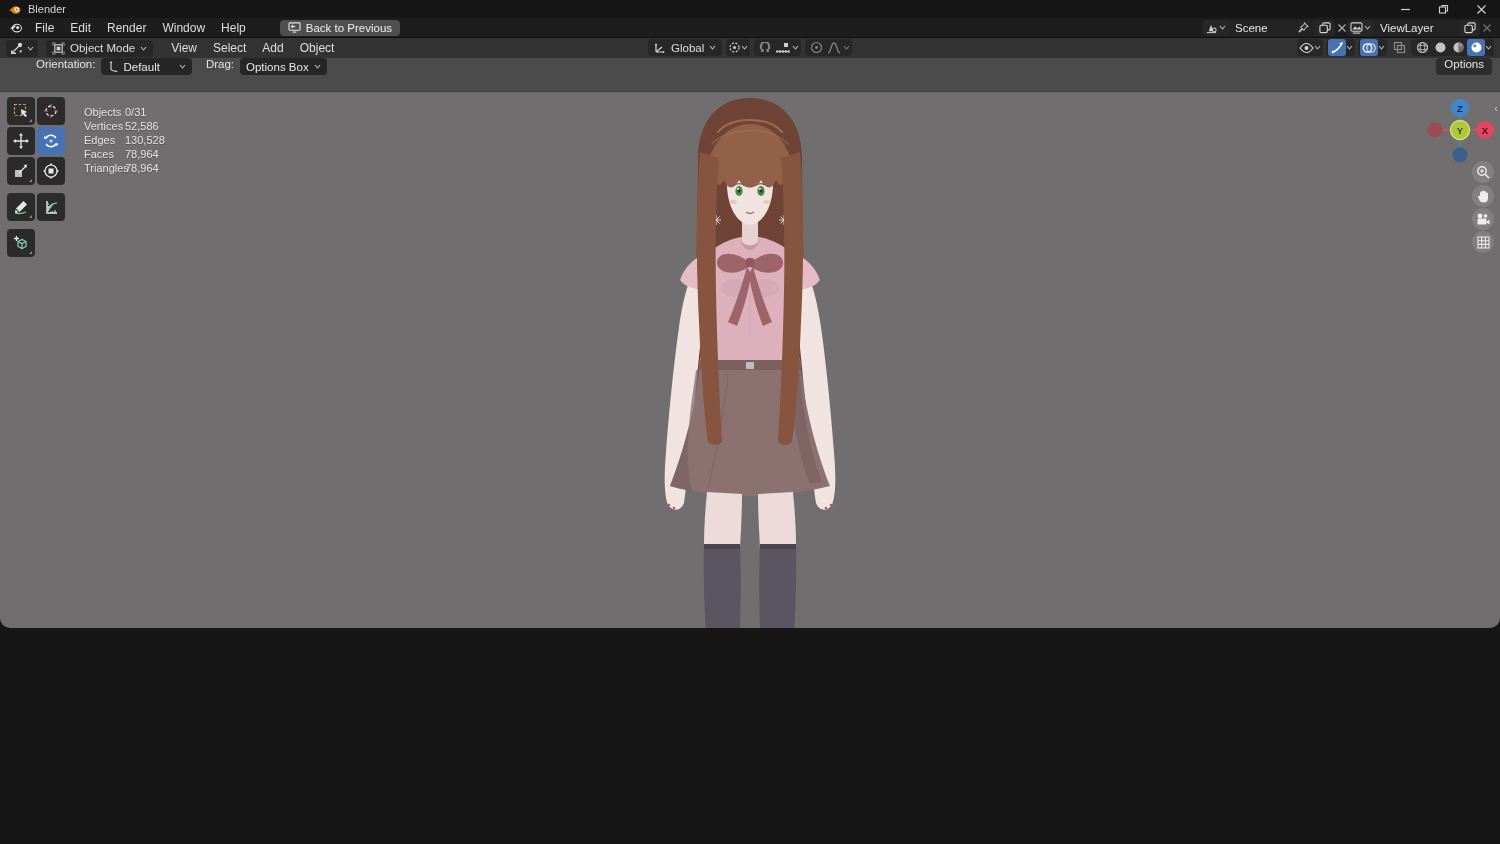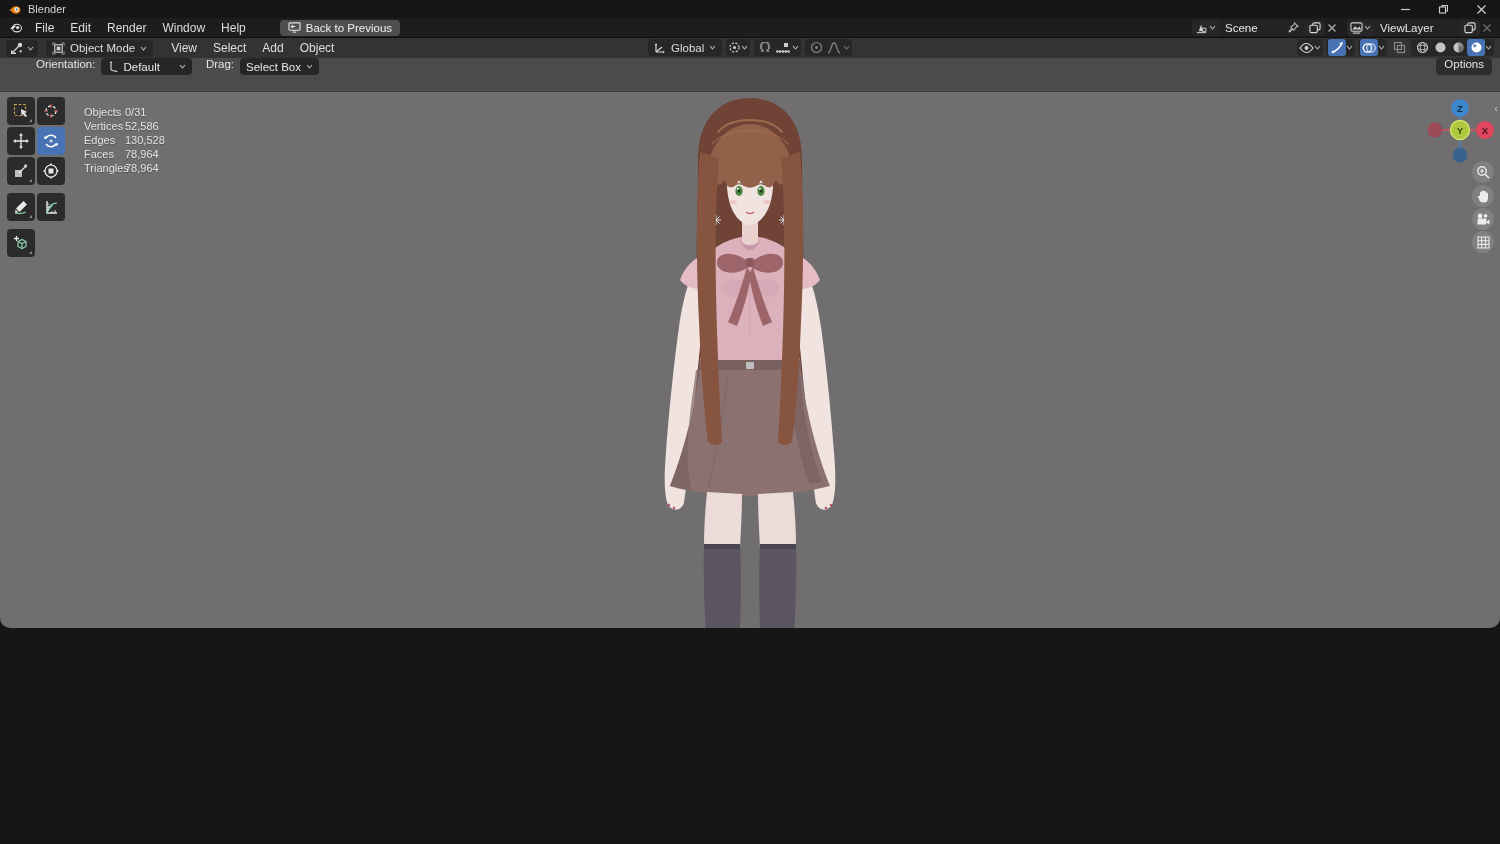--- a/index.html
+++ b/index.html
@@ -17,21 +17,21 @@
   .titlebar{height:18px;background:var(--bar-dark);display:flex;align-items:center;color:#d5d5d5;font-size:11px;}
   .titlebar .logo{margin:0 7px 0 8px;}
   .win-controls{margin-left:auto;display:flex;height:100%;}
   .win-btn{width:38px;height:100%;display:flex;align-items:center;justify-content:center;color:#cfcfcf;}
 
   
   .menubar{height:20px;background:var(--menubar);display:flex;align-items:center;color:#dedede;font-size:12px;border-bottom:1px solid #101010;}
   .menubar .logo{margin:0 4px 0 8px;}
   .menu-item{padding:0 8px;height:100%;display:flex;align-items:center;cursor:default;}
   .back-btn{margin-left:26px;background:#4f4f4f;border-radius:4px;height:16px;display:flex;align-items:center;gap:5px;padding:0 8px;font-size:11.5px;color:#f0f0f0;}
-  .right-widgets{margin-left:auto;display:flex;align-items:center;gap:10px;margin-right:8px;}
+  .right-widgets{margin-left:auto;display:flex;align-items:center;margin-right:8px;}
   .id-widget{display:flex;align-items:center;height:16px;}
   .chip{background:var(--widget);border-radius:4px 0 0 4px;height:16px;display:flex;align-items:center;padding:0 3px;gap:1px;}
   .id-field{background:#232323;height:16px;display:flex;align-items:center;padding:0 6px;min-width:86px;gap:6px;color:#e8e8e8;font-size:11.5px;}
   .id-tail{background:var(--widget);border-radius:0 4px 4px 0;height:16px;display:flex;align-items:center;padding:0 4px;}
   .x-btn{margin-left:2px;display:flex;align-items:center;}
 
   
   .tool-header{height:20px;background:var(--header);display:flex;align-items:center;position:relative;color:#dfdfdf;font-size:12px;}
   .hdr-chip{background:var(--widget);border-radius:4px;height:17px;display:flex;align-items:center;padding:0 4px;gap:3px;margin-left:6px;}
   .mode-dd{background:var(--widget);border-radius:4px;height:17px;display:flex;align-items:center;gap:5px;padding:0 6px;margin-left:8px;font-size:11.5px;}
@@ -356,21 +356,21 @@
           <path d="M4 1v8M4 9l5 1.5" stroke="#cfcfcf" stroke-width="1.2" fill="none"></path>
           <path d="M4 0l1.4 2H2.6zM10.8 10.8L8.5 11l.4-2z" fill="#cfcfcf"></path>
         </svg>
       <span>Default</span>
       <svg width="7" height="5" viewBox="0 0 7 5" style="margin-left:14px">
           <path d="M1 1l2.5 3L6 1" fill="none" stroke="#bbb" stroke-width="1.1"></path>
         </svg>
     </span>
     <span class="ts-label2">Drag:</span>
     <span class="ts-dd">
-      <span>Select Box</span>
+      <span>Options Box</span>
       <svg width="7" height="5" viewBox="0 0 7 5">
           <path d="M1 1l2.5 3L6 1" fill="none" stroke="#bbb" stroke-width="1.1"></path>
         </svg>
     </span>
     <span class="options-btn">
       <span>Options</span>
       <svg width="7" height="5" viewBox="0 0 7 5">
           <path d="M1 1l2.5 3L6 1" fill="none" stroke="#bbb" stroke-width="1.1"></path>
         </svg>
     </span>

